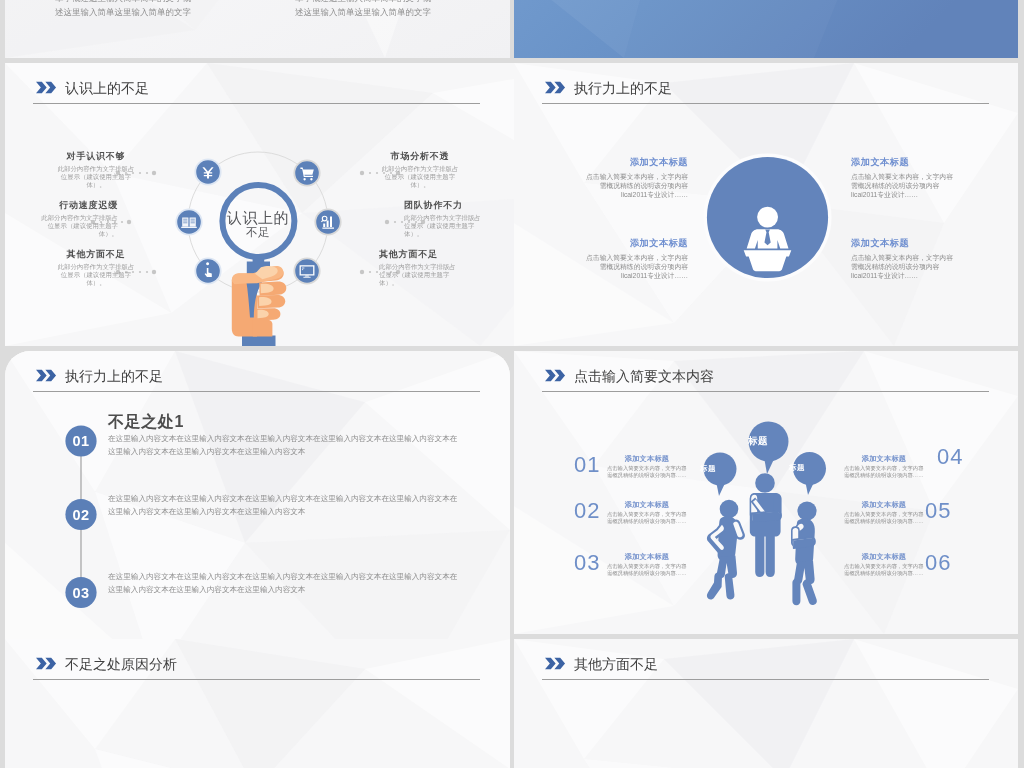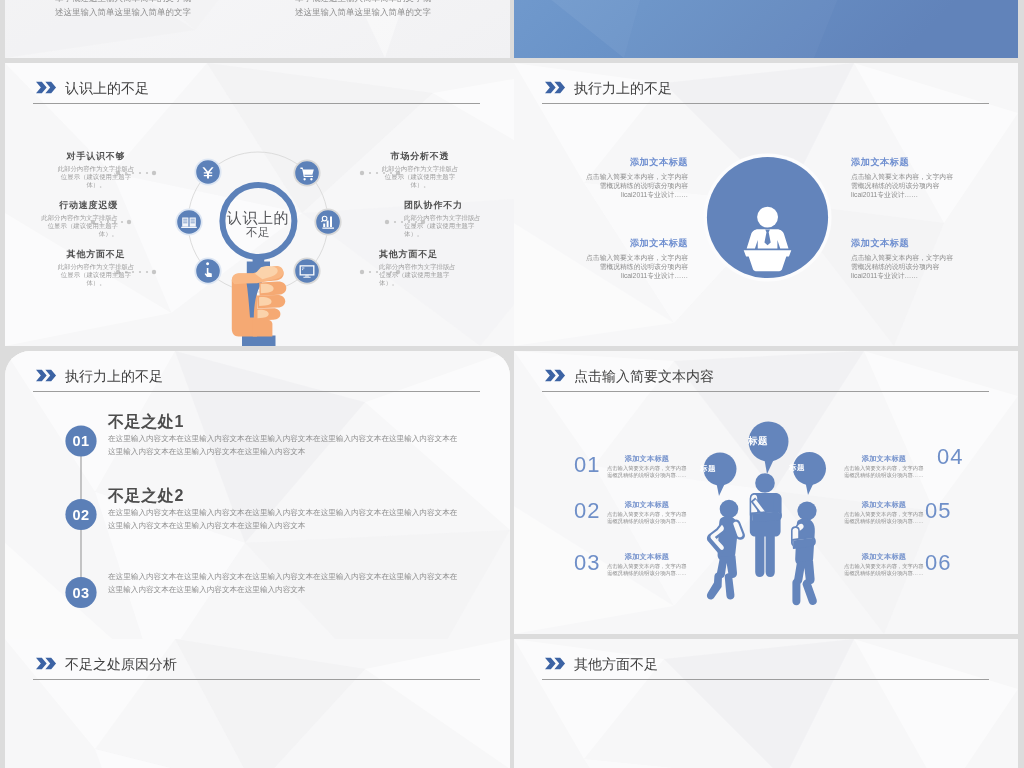--- a/index.html
+++ b/index.html
@@ -299,21 +299,20 @@
   </svg>
   <div class="zxNum" style="top:80px;">01</div>
   <div class="zxNum" style="top:153.5px;">02</div>
   <div class="zxNum" style="top:231.5px;">03</div>
 
   <div class="zxItem" style="top:64px;">
     <div class="zxT">不足之处1</div>
     <div class="zxB">在这里输入内容文本在这里输入内容文本在这里输入内容文本在这里输入内容文本在这里输入内容文本在这里输入内容文本在这里输入内容文本在这里输入内容文本</div>
   </div>
   <div class="zxItem" style="top:138px;">
-    <div class="zxT">不足之处2</div>
     <div class="zxB">在这里输入内容文本在这里输入内容文本在这里输入内容文本在这里输入内容文本在这里输入内容文本在这里输入内容文本在这里输入内容文本在这里输入内容文本</div>
   </div>
   <div class="zxItem" style="top:216px;">
     <div class="zxB">在这里输入内容文本在这里输入内容文本在这里输入内容文本在这里输入内容文本在这里输入内容文本在这里输入内容文本在这里输入内容文本在这里输入内容文本</div>
   </div>
 </div>
 
 <div class="slide" style="left:514px;top:351px;width:504px;height:283px;">
   <svg class="poly" viewBox="0 0 504 283" preserveAspectRatio="none">
     <rect width="504" height="283" fill="#f7f7f8"></rect>

